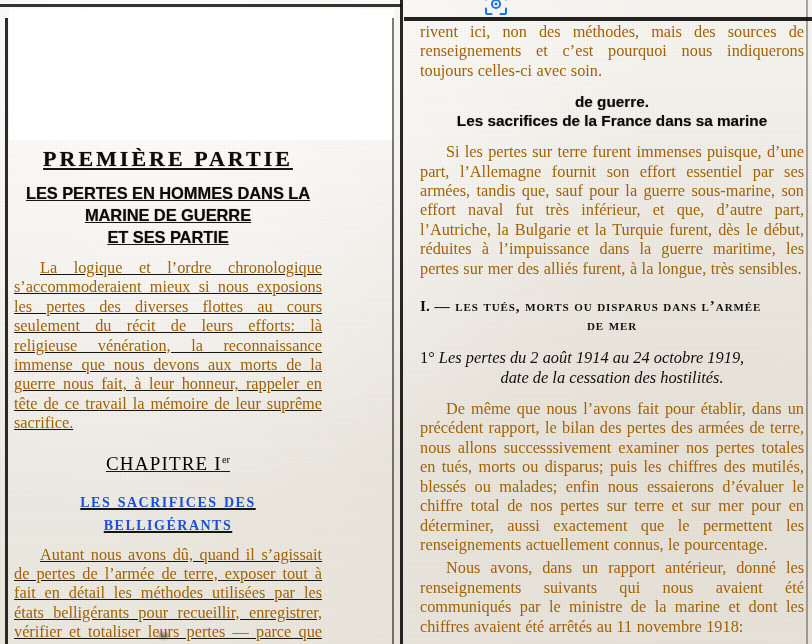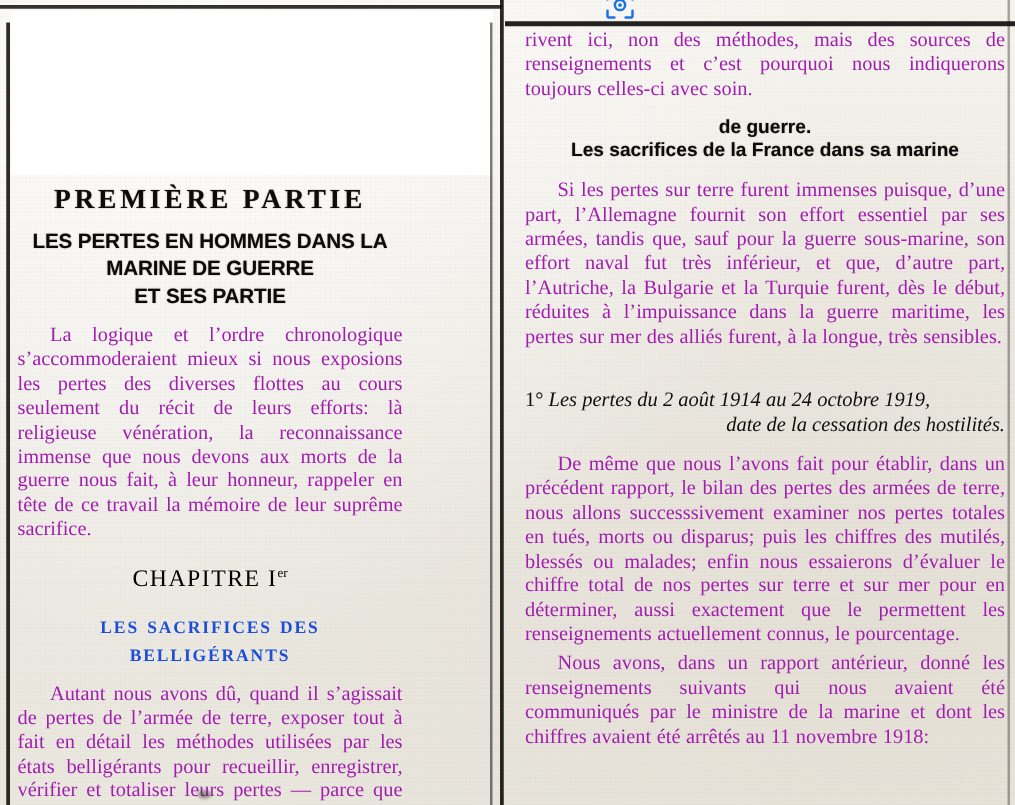--- a/index.html
+++ b/index.html
@@ -38,21 +38,21 @@
       repeating-linear-gradient(90deg, rgba(120,115,105,.045) 0px, rgba(120,115,105,.045) 1px, rgba(0,0,0,0) 1px, rgba(0,0,0,0) 4px);
   }
 
   
   .col {
     position: absolute;
     top: 0;
     height: 644px;
     box-sizing: border-box;
   }
-  #col-left  { left: 0;   width: 332px; padding: 0 10px 0 14px; }
+  #col-left  { left: 0;   width: 332px; padding: 0 10px 0 14px; text-decoration: underline; }
   #col-right { left: 408px; width: 404px; padding: 0 8px 0 12px; }
 
   
   .rule-v {
     position: absolute;
     background: #100f0d;
     pointer-events: none;
   }
   #rule-left      { left: 5px;   top: 18px;  width: 3px;  height: 626px; opacity: .88; }
   #rule-mid-a     { left: 392px; top: 18px;  width: 2px;  height: 626px; opacity: .55; }
@@ -103,21 +103,21 @@
     text-shadow: 0 0 1px rgba(20,18,15,.5);
   }
 
   p.body {
     margin: 0;
     font-size: 16.3px;
     line-height: 19.4px;
     text-align: justify;
     text-indent: 26px;
     word-spacing: .4px;
-    color: #a21caf;
+    color: #a16207;
   }
   p.body.noindent { text-indent: 0; }
 
   .chapter {
     text-align: center;
     font-size: 19px;
     font-weight: normal;
     letter-spacing: 1.2px;
     margin: 0;
     color: #000000;
@@ -158,21 +158,21 @@
   .section-roman .l2 { display: block; text-align: center; }
 
   .subhead-italic {
     font-style: italic;
     font-weight: normal;
     font-size: 16.4px;
     line-height: 19.5px;
     margin: 0;
     color: #100f0d;
   }
-  .subhead-italic .l2 { display: block; text-align: right; }
+  .subhead-italic .l2 { display: block; text-align: center; }
   .subhead-italic .num { font-style: normal; }
   .sp-4 { height: 4px; }
   .sp-10 { height: 10px; }
   .sp-12 { height: 12px; }
   .sp-14 { height: 14px; }
   .sp-18 { height: 18px; }
   .sp-20 { height: 20px; }
 
   
   #smudge {
@@ -250,20 +250,25 @@
 
     <h3 class="head-bold">de guerre.</h3>
     <h3 class="head-bold">Les sacrifices de la France dans sa marine</h3>
 
     <div class="sp-12"></div>
 
     <p class="body">Si les pertes sur terre furent immenses puisque, d’une part, l’Allemagne fournit son effort essentiel par ses armées, tandis que, sauf pour la guerre sous-marine, son effort naval fut très inférieur, et que, d’autre part, l’Autriche, la Bulgarie et la Turquie furent, dès le début, réduites à l’impuissance dans la guerre maritime, les pertes sur mer des alliés furent, à la longue, très sensibles.</p>
 
     <div class="sp-18"></div>
 
+    <h4 class="section-roman"><span class="rn">I.</span>
+      <span>—</span>
+      <span class="sc">LES TUÉS, MORTS OU DISPARUS DANS L’ARMÉE</span>
+      <span class="l2 sc">DE MER</span>
+    </h4>
 
     <div class="sp-14"></div>
 
     <h5 class="subhead-italic"><span class="num">1°</span>
       <span>Les pertes du 2 août 1914 au 24 octobre 1919,</span>
       <span class="l2">date de la cessation des hostilités.</span>
     </h5>
 
     <div class="sp-12"></div>
 

